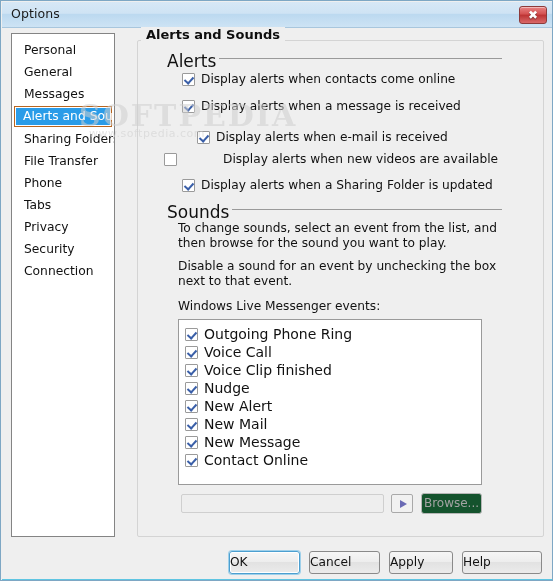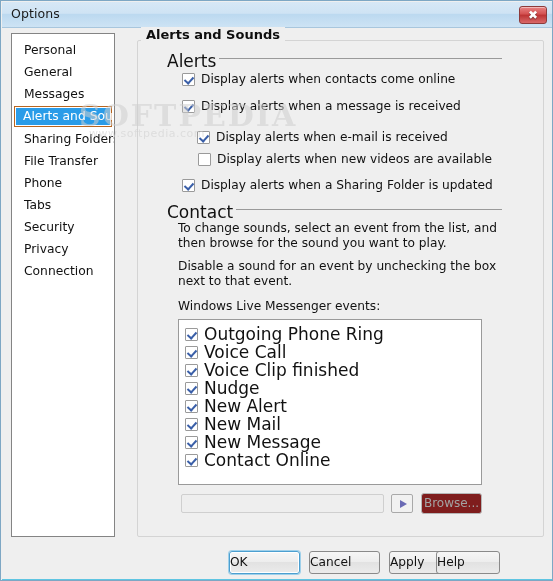--- a/index.html
+++ b/index.html
@@ -191,21 +191,21 @@
     box-sizing: border-box;
     background: #ffffff;
     border: 1px solid #9a9a9a;
     padding: 5px 0 0 6px;
     overflow: hidden;
   }
   .ev-row {
     display: flex;
     align-items: center;
     height: 18px;
-    font-size: 17px;
+    font-size: 14px;
     color: #111111;
     cursor: default;
   }
   .ev-row .cbox { margin-top: 0; }
 
   
   .sound-input {
     position: absolute;
     left: 180px;
     top: 493px;
@@ -241,21 +241,21 @@
     border-top: 4px solid transparent;
     border-bottom: 4px solid transparent;
   }
   .browse-btn {
     position: absolute;
     left: 420px;
     top: 492px;
     width: 61px;
     height: 21px;
     box-sizing: border-box;
-    background: #7f1d1d;
+    background: #14532d;
     border: 1px solid #b6b6b6;
     border-radius: 3px;
     font-size: 12px;
     color: #a3a3a3;
     text-align: center;
     line-height: 19px;
     cursor: default;
   }
 
   
@@ -272,21 +272,21 @@
     line-height: 21px;
     cursor: pointer;
   }
   .btn.default {
     border: 1px solid #4c9fd0;
     box-shadow: 0 0 0 1px #9fd0ea, inset 0 0 0 1px #ffffff;
   }
   #btn-ok     { left: 228px; width: 71px; }
   #btn-cancel { left: 308px; width: 71px; }
   #btn-apply  { left: 388px; width: 64px; }
-  #btn-help   { left: 435px; width: 64px; }
+  #btn-help   { left: 461px; width: 80px; }
 
   .bottom-rule {
     position: absolute;
     left: 1px;
     top: 578px;
     width: 551px;
     height: 0;
     border-top: 1px solid #5ec5e2;
   }
 
@@ -329,22 +329,22 @@
 
   <div class="sidebar">
     <div class="side-item">Personal</div>
     <div class="side-item">General</div>
     <div class="side-item">Messages</div>
     <div class="side-item selected">Alerts and Sounds</div>
     <div class="side-item">Sharing Folders</div>
     <div class="side-item">File Transfer</div>
     <div class="side-item">Phone</div>
     <div class="side-item">Tabs</div>
+    <div class="side-item">Privacy</div>
     <div class="side-item">Security</div>
-    <div class="side-item">Privacy</div>
     <div class="side-item">Connection</div>
   </div>
 
   <div class="panel-title">Alerts and Sounds</div>
   <div class="outer-group"></div>
 
   <div class="grp-label" style="left:166px; top:50px;">Alerts</div>
   <div class="grp-line" style="left:203px; top:57px; width:298px;"></div>
 
   <div class="cb-row" style="left:181px; top:71px;">
@@ -352,30 +352,30 @@
     <span class="cb-label">Display alerts when contacts come online</span>
   </div>
   <div class="cb-row" style="left:181px; top:98px;">
     <span class="cbox checked"></span>
     <span class="cb-label">Display alerts when a message is received</span>
   </div>
   <div class="cb-row" style="left:181px; top:129px;padding-left:15px;">
     <span class="cbox checked"></span>
     <span class="cb-label">Display alerts when e-mail is received</span>
   </div>
-  <div class="cb-row" style="left:197px; top:151px;">
+  <div class="cb-row" style="left:163px; top:151px;gap:40px;">
     <span class="cbox"></span>
     <span class="cb-label">Display alerts when new videos are available</span>
   </div>
   <div class="cb-row" style="left:181px; top:177px;text-align:center;">
     <span class="cbox checked"></span>
     <span class="cb-label">Display alerts when a Sharing Folder is updated</span>
   </div>
 
-  <div class="grp-label" style="left:166px; top:201px;">Contact</div>
+  <div class="grp-label" style="left:166px; top:201px;">Sounds</div>
   <div class="grp-line" style="left:211px; top:208px; width:290px;"></div>
 
   <div class="para" style="left:177px; top:220px;">To change sounds, select an event from the list, and then browse for the sound you want to play.</div>
   <div class="para" style="left:177px; top:258px;">Disable a sound for an event by unchecking the box next to that event.</div>
   <div class="para" style="left:177px; top:298px;">Windows Live Messenger events:</div>
 
   <div class="events-box">
     <div class="ev-row">
       <span class="cbox checked"></span>
       <span>Outgoing Phone Ring</span>

